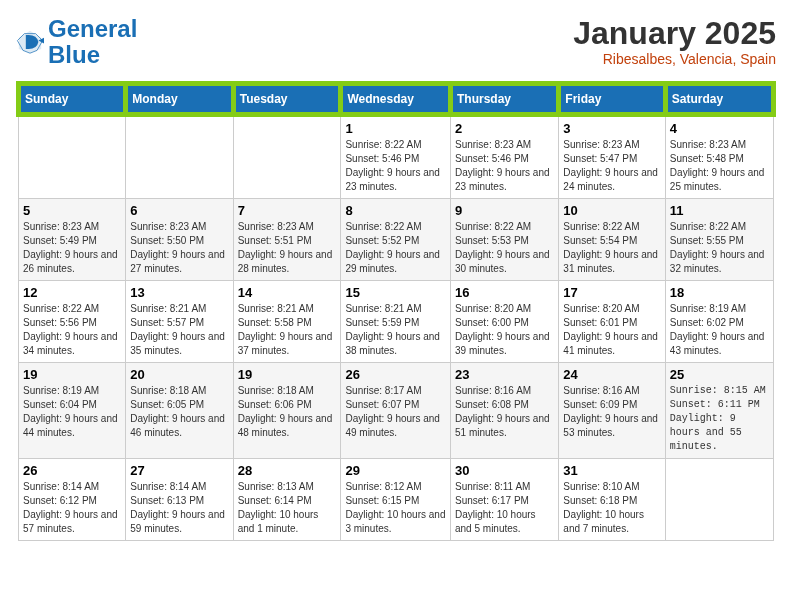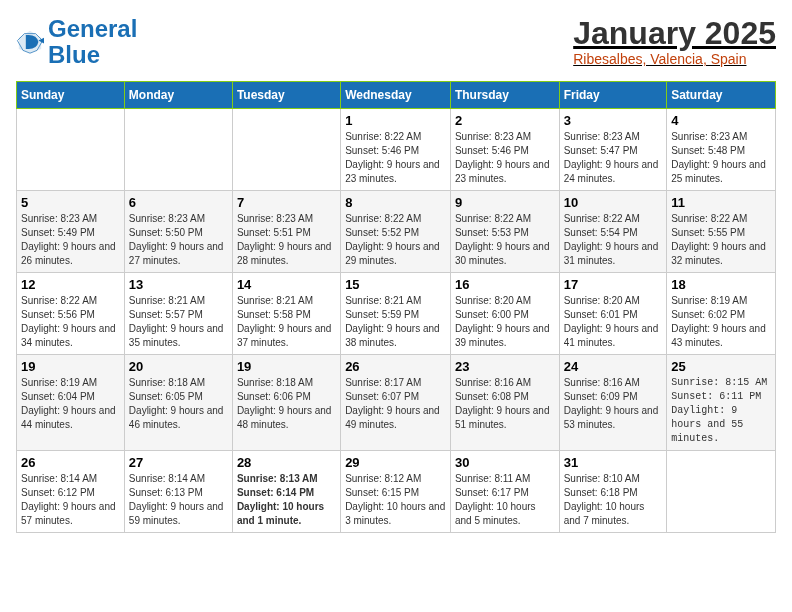--- a/index.html
+++ b/index.html
@@ -28,21 +28,21 @@
       line-height: 1.1;
     }
     .logo-text span {
       color: #1a6fb5;
     }
     .logo-icon {
       width: 28px;
       height: 28px;
     }
     .title-block {
-      text-decoration: underline;
+      text-align: right;
     }
     .month-title {
       font-size: 32px;
       font-weight: bold;
       color: #333;
       line-height: 1.1;
     }
     .subtitle {
       font-size: 14px;
       color: #c2410c;
@@ -52,21 +52,21 @@
       border-collapse: collapse;
       font-size: 11px;
     }
     thead tr th {
       background-color: #1a6fb5;
       color: #fff;
       padding: 6px 4px;
       text-align: left;
       font-size: 12px;
       font-weight: bold;
-      border: 1px solid #84cc16;
+      border: 5px solid #84cc16;
     }
     tbody tr td {
       border: 1px solid #ccc;
       vertical-align: top;
       padding: 4px;
       width: 113px;
       min-height: 80px;
     }
     .day-num {
       font-weight: bold;
@@ -293,21 +293,21 @@
 Daylight: 9 hours and 57 minutes.</div>
         </td>
         <td>
           <span class="day-num">27</span>
           <div class="cell-info" style="white-space: pre-line;">Sunrise: 8:14 AM
 Sunset: 6:13 PM
 Daylight: 9 hours and 59 minutes.</div>
         </td>
         <td>
           <span class="day-num">28</span>
-          <div class="cell-info" style="white-space: pre-line; font-weight: bold;">Sunrise: 8:13 AM
+          <div class="cell-info" style="white-space: pre-line;">Sunrise: 8:13 AM
 Sunset: 6:14 PM
 Daylight: 10 hours and 1 minute.</div>
         </td>
         <td>
           <span class="day-num">29</span>
           <div class="cell-info" style="white-space: pre-line;">Sunrise: 8:12 AM
 Sunset: 6:15 PM
 Daylight: 10 hours and 3 minutes.</div>
         </td>
         <td>

